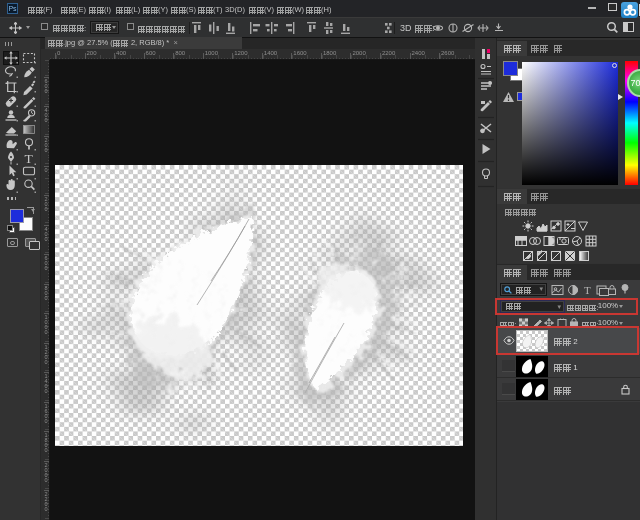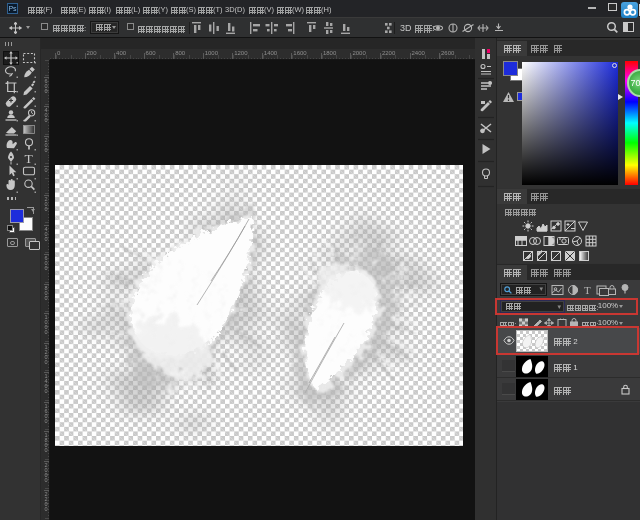--- a/index.html
+++ b/index.html
@@ -270,20 +270,21 @@
 <div class="abs" style="left:10px;top:209px;width:14px;height:14px;background:#1d2cdb;border:1px solid #99a;z-index:5"></div>
 <div class="abs" style="left:9px;top:227px;width:6px;height:6px;background:#fff;border:1px solid #555"></div>
 <div class="abs" style="left:7px;top:225px;width:6px;height:6px;background:#111;border:1px solid #888"></div>
 <div class="abs" style="left:7px;top:238px;width:11px;height:9px;border:1.2px solid #9a9a9a;border-radius:1px">
       <div style="margin:1.5px auto 0;width:4.5px;height:4.5px;border-radius:50%;border:1px solid #9a9a9a"></div>
     </div>
 <div class="abs" style="left:25px;top:238px;width:11px;height:9px;border:1.2px solid #9a9a9a;border-radius:1px;background:#555"></div>
 <div class="abs" style="left:29px;top:241px;width:11px;height:9px;border:1.2px solid #c6c6c6;border-radius:1px;background:#323232"></div>
 
 <div class="abs" id="tabbar"></div>
+<div class="abs" id="tab">&nbsp;<span class="c c7"></span><span class="c c7"></span>.jpg @ 27.5% (<span class="c c7"></span><span class="c c7"></span> 2, RGB/8) * &nbsp;<span style="color:#9a9a9a">×</span></div>
 <div class="abs" id="hruler">
       <div class="abs" style="left:0;top:0;width:434px;height:11px;background:repeating-linear-gradient(to right,#454545 0,#454545 1px,transparent 1px,transparent 2.954px);background-size:434px 2.5px;background-position:0 8.5px;background-repeat:no-repeat"></div>
       <div class="abs" style="left:0;top:0;width:434px;height:11px;background:repeating-linear-gradient(to right,#454545 0,#454545 1px,transparent 1px,transparent 14.77px);background-size:434px 5px;background-position:0 6px;background-repeat:no-repeat"></div>
       <div class="tick" style="left:14.0px;top:4px;width:1px;height:7px"></div>
       <div class="rnum" style="left:16.0px;top:1px">0</div>
       <div class="tick" style="left:43.5px;top:4px;width:1px;height:7px"></div>
       <div class="rnum" style="left:45.5px;top:1px">200</div>
       <div class="tick" style="left:73.1px;top:4px;width:1px;height:7px"></div>
       <div class="rnum" style="left:75.1px;top:1px">400</div>
       <div class="tick" style="left:102.6px;top:4px;width:1px;height:7px"></div>

